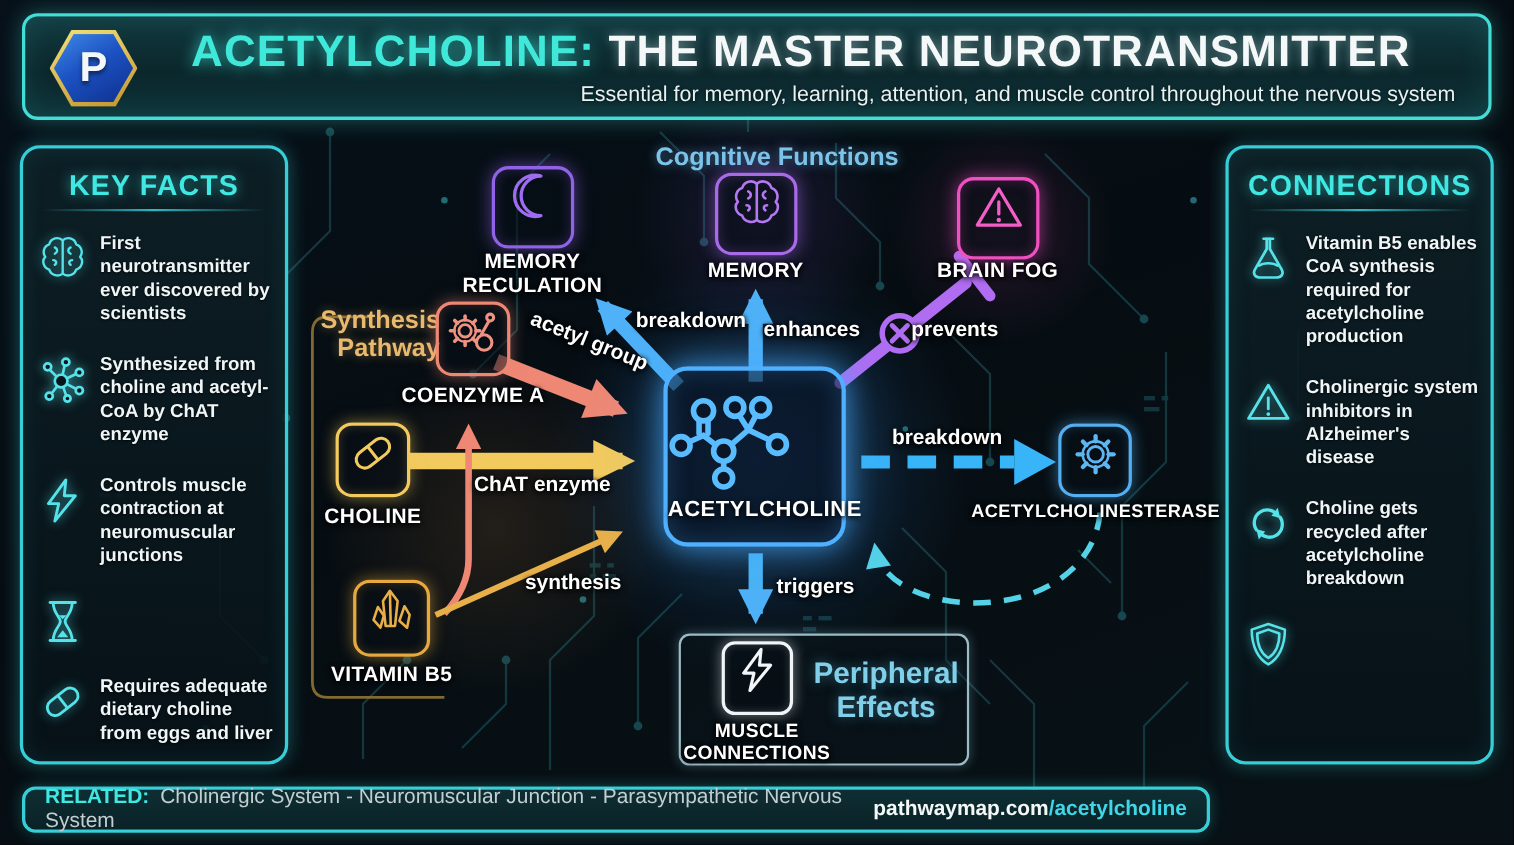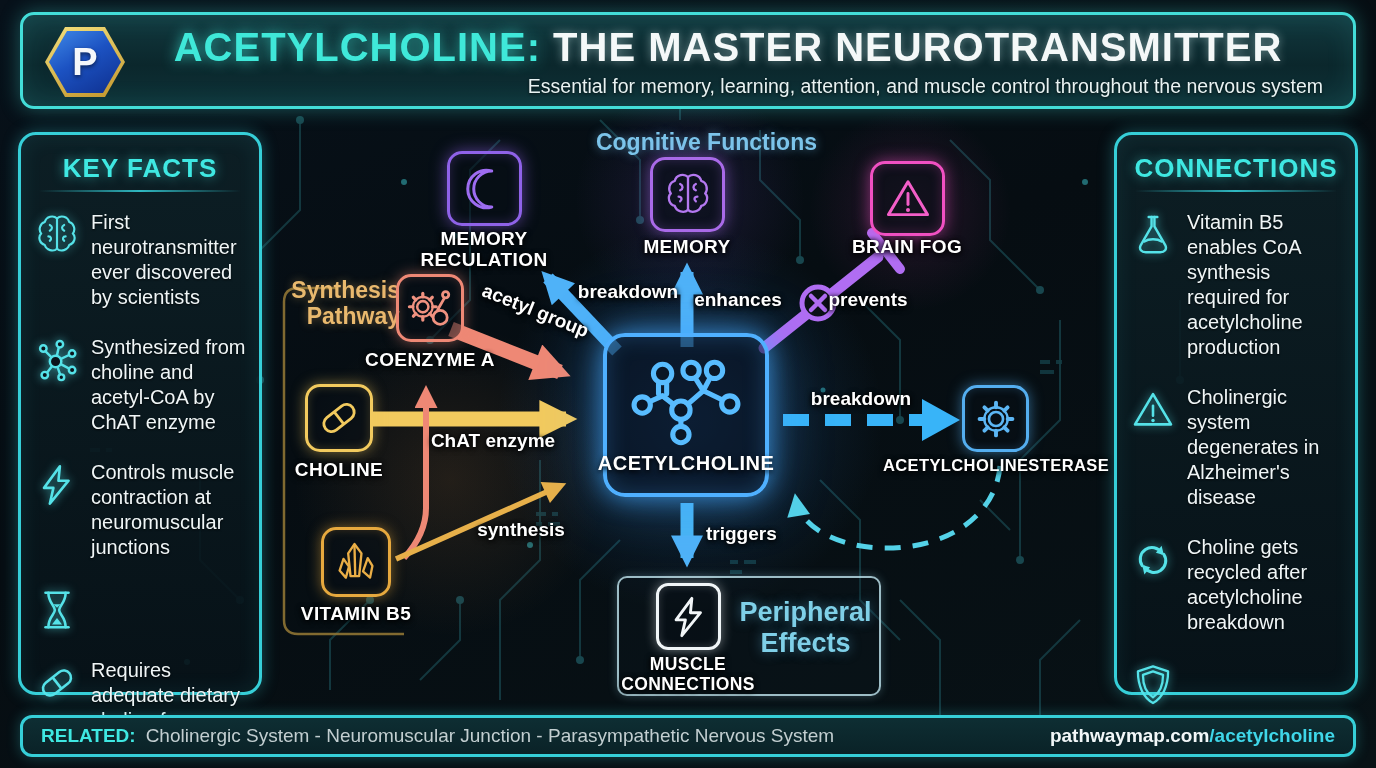--- a/index.html
+++ b/index.html
@@ -36,33 +36,33 @@
   .panel{position:absolute;top:132px;width:244px;height:563px;box-sizing:border-box;
          border:3px solid #36cfd8;border-radius:18px;padding:8px 10px;
          background:linear-gradient(180deg,rgba(13,32,38,.9),rgba(7,18,24,.9));
          box-shadow:0 0 16px rgba(54,207,216,.35), inset 0 0 22px rgba(54,207,216,.10);}
   #panel-left{left:18px} #panel-right{left:1114px}
   .panel h2{margin:10px 0 6px;text-align:center;font-size:26px;color:#3fe8e2;letter-spacing:1px;text-shadow:0 0 12px rgba(63,232,226,.6)}
   .divider{height:2px;background:linear-gradient(90deg,rgba(0,0,0,0),#2fb9c2,rgba(0,0,0,0));margin:0 8px 18px}
   .fact{display:flex;gap:8px;margin-bottom:25px;align-items:flex-start}
   .fact .ic{flex:0 0 52px;display:flex;justify-content:center;padding-top:2px;color:#55e2e8;
             filter:drop-shadow(0 0 5px rgba(82,224,230,.65))}
-  .fact p{margin:0;font-size:20px;line-height:1.25;color:#f0f6f7;font-weight:400;text-shadow:0 1px 2px rgba(0,0,0,.8)}
-  
-  .footer{position:absolute;left:20px;top:715px;width:1336px;height:42px;box-sizing:border-box;
+  .fact p{margin:0;font-size:17px;line-height:1.25;color:#f0f6f7;font-weight:700;text-shadow:0 1px 2px rgba(0,0,0,.8)}
+  
+  .footer{position:absolute;left:20px;top:715px;width:1080px;height:42px;box-sizing:border-box;
           border:3px solid #36cfd8;border-radius:12px;display:flex;align-items:center;justify-content:space-between;
           padding:0 18px;background:linear-gradient(180deg,#0e2e33,#0a2227);
           box-shadow:0 0 14px rgba(54,207,216,.3);}
   .related{font-size:19px;color:#c2ced0}
   .related .rl{color:#3fe8e2;font-weight:bold;margin-right:10px}
   .site{font-size:19px;font-weight:bold;color:#f2f7f8}
   .site .path{color:#3fd6e8}
   
   .node{position:absolute;box-sizing:border-box;border:3px solid;border-radius:15px;
-        background:rgba(8,14,22,.55);display:flex;align-items:center;justify-content:center}
+        background:rgba(8,14,22,.55);display:flex;align-items:flex-start;justify-content:center}
   .n-sleep{border-color:#8f62e8;color:#9d6cf0;box-shadow:0 0 16px rgba(150,100,240,.55),inset 0 0 12px rgba(150,100,240,.25)}
   .n-memory{border-color:#a96ae8;color:#b478f0;box-shadow:0 0 16px rgba(170,110,240,.55),inset 0 0 12px rgba(170,110,240,.25)}
   .n-fog{border-color:#f150c2;color:#f35ec8;box-shadow:0 0 16px rgba(241,80,194,.55),inset 0 0 12px rgba(241,80,194,.25)}
   .n-coa{border-color:#ee8875;color:#f09280;box-shadow:0 0 14px rgba(238,136,117,.5),inset 0 0 10px rgba(238,136,117,.22)}
   .n-chol{border-color:#f2ca5e;color:#f2ca5e;box-shadow:0 0 14px rgba(242,202,94,.5),inset 0 0 10px rgba(242,202,94,.22)}
   .n-b5{border-color:#e7a93e;color:#eaae46;box-shadow:0 0 14px rgba(231,169,62,.5),inset 0 0 10px rgba(231,169,62,.22)}
   .n-ach{border-color:#4fb0ff;color:#58bcff;border-width:4px;border-radius:22px;flex-direction:column;
          background:rgba(8,20,38,.6);
          box-shadow:0 0 26px rgba(70,170,255,.7),0 0 60px rgba(70,170,255,.35),inset 0 0 22px rgba(70,170,255,.25)}
   .n-ache{border-color:#54aef0;color:#5cb6f4;box-shadow:0 0 14px rgba(84,174,240,.55),inset 0 0 10px rgba(84,174,240,.22)}
@@ -252,21 +252,21 @@
     </div>
 
     <div class="fact">
       <span class="ic">
         <svg width="46" height="46" viewBox="0 0 64 64" fill="none" stroke="currentColor" stroke-width="3.6" stroke-linejoin="round">
           <path d="M32 10 L57 52 H7 Z"></path>
             <line x1="32" y1="26" x2="32" y2="40" stroke-linecap="round"></line>
             <circle cx="32" cy="46.5" r="2.4" fill="currentColor" stroke="none"></circle>
         </svg>
       </span>
-      <p>Cholinergic system degenerates in Alzheimer's disease</p>
+      <p>Cholinergic system inhibitors in Alzheimer's disease</p>
     </div>
 
     <div class="fact">
       <span class="ic">
         <svg width="46" height="46" viewBox="0 0 64 64" fill="none" stroke="currentColor" stroke-width="4.2" stroke-linecap="round">
           <path d="M17 40 A16 16 0 0 1 44 22"></path>
           <path d="M47 24 A16 16 0 0 1 20 42"></path>
           <path d="M47 25 44 12 36 22 Z" fill="currentColor" stroke="none"></path>
           <path d="M17 39 20 52 28 42 Z" fill="currentColor" stroke="none"></path>
         </svg>

